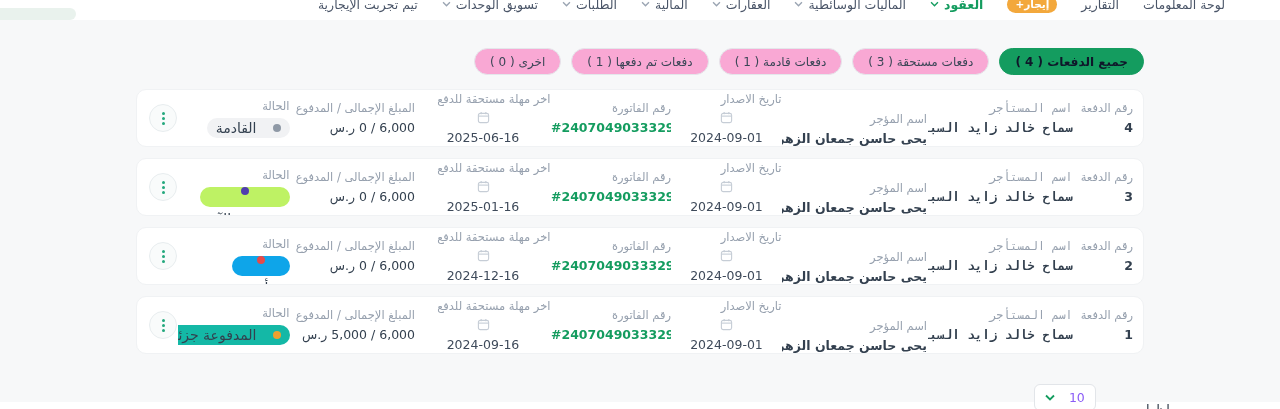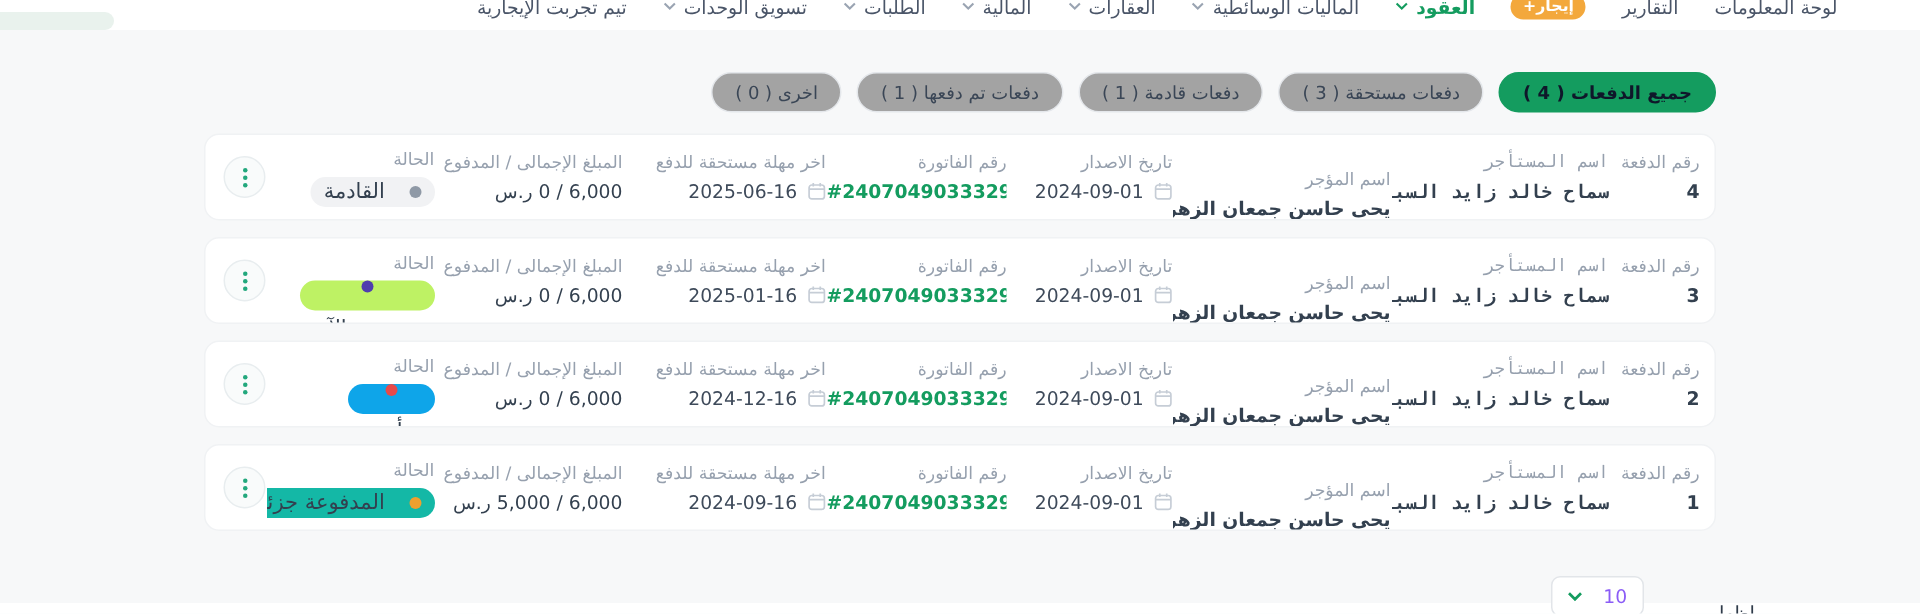--- a/index.html
+++ b/index.html
@@ -17,41 +17,41 @@
   .nav-item.active .nav-chevron { stroke:#149c5f; }
   .nav-badge { background:#f3a83c; color:#ffffff; font-size:10.5px; font-weight:700;
     border-radius:10px; padding:2px 8px 3px; }
   .corner-widget { position:absolute; top:8px; left:0; width:76px; height:12px;
     background:#e9f2ed; border-radius:0 8px 8px 0; }
 
   
   .content { background:#f7f8f9; height:382px; padding:28px 136px 0; }
 
   .filters { display:flex; justify-content:flex-start; gap:10px; margin-bottom:14px; }
-  .pill { height:27px; padding:0 15px; border-radius:14px; background:#a3a3a3;
+  .pill { height:27px; padding:0 15px; border-radius:14px; background:#f9a8d4;
     border:1px solid #e4e7eb; color:#3a4656; font-size:12px; cursor:pointer;
     font-family:"DejaVu Sans", sans-serif; display:flex; align-items:center; }
   .pill.active { background:#149c5f; border-color:#149c5f; color:#0f172a; font-weight:700; }
 
   .row-card { height:58px; background:#ffffff; border:1px solid #f0f2f4; border-radius:10px;
     margin-bottom:11px; display:flex; align-items:stretch; justify-content:space-between;
     padding:0 10px 0 12px; }
   .col { display:flex; flex-direction:column; justify-content:center; gap:5px;
     text-align:right; overflow:hidden; }
   .col-h { font-size:11.5px; color:#96a0ae; white-space:nowrap; }
   .col-v { font-size:12.5px; color:#33404f; font-weight:600; white-space:nowrap; }
   .c-num    { width:60px; }
   .c-tenant { width:145px;font-family:Liberation Mono, monospace; }
   .c-lessor { width:145px;justify-content:flex-end; }
   .c-issue  { width:110px; }
   .c-invoice{ width:120px; }
   .c-due    { width:135px; }
   .c-amount { width:125px; }
   .c-status { width:112px; }
-  .date-v { display:flex; align-items:center; gap:6px; color:#3e4a5a; font-weight:500; }
+  .date-v { display:flex; align-items:center; gap:6px; color:#3e4a5a; font-weight:500;flex-direction:column; }
   .cal { width:13px; height:13px; display:inline-block; flex:0 0 auto; }
   .invoice-v { color:#149c5f; font-weight:700; cursor:pointer; }
   .amount-v { font-weight:500; color:#33404f; }
 
   .badge { align-self:flex-start; display:inline-flex; align-items:center; gap:16px;
     height:20px; padding:0 9px; border-radius:11px; font-size:14px; color:#33404f;
     font-weight:500; white-space:nowrap; }
   .dot { width:8px; height:8px; border-radius:50%; flex:0 0 auto; }
   .st-upcoming { background:#f1f2f4; } .st-upcoming .dot { background:#8f99a6; }
   .st-due      { background:#bef264;flex-direction:column; } .st-due .dot      { background:#4f3dae; }

